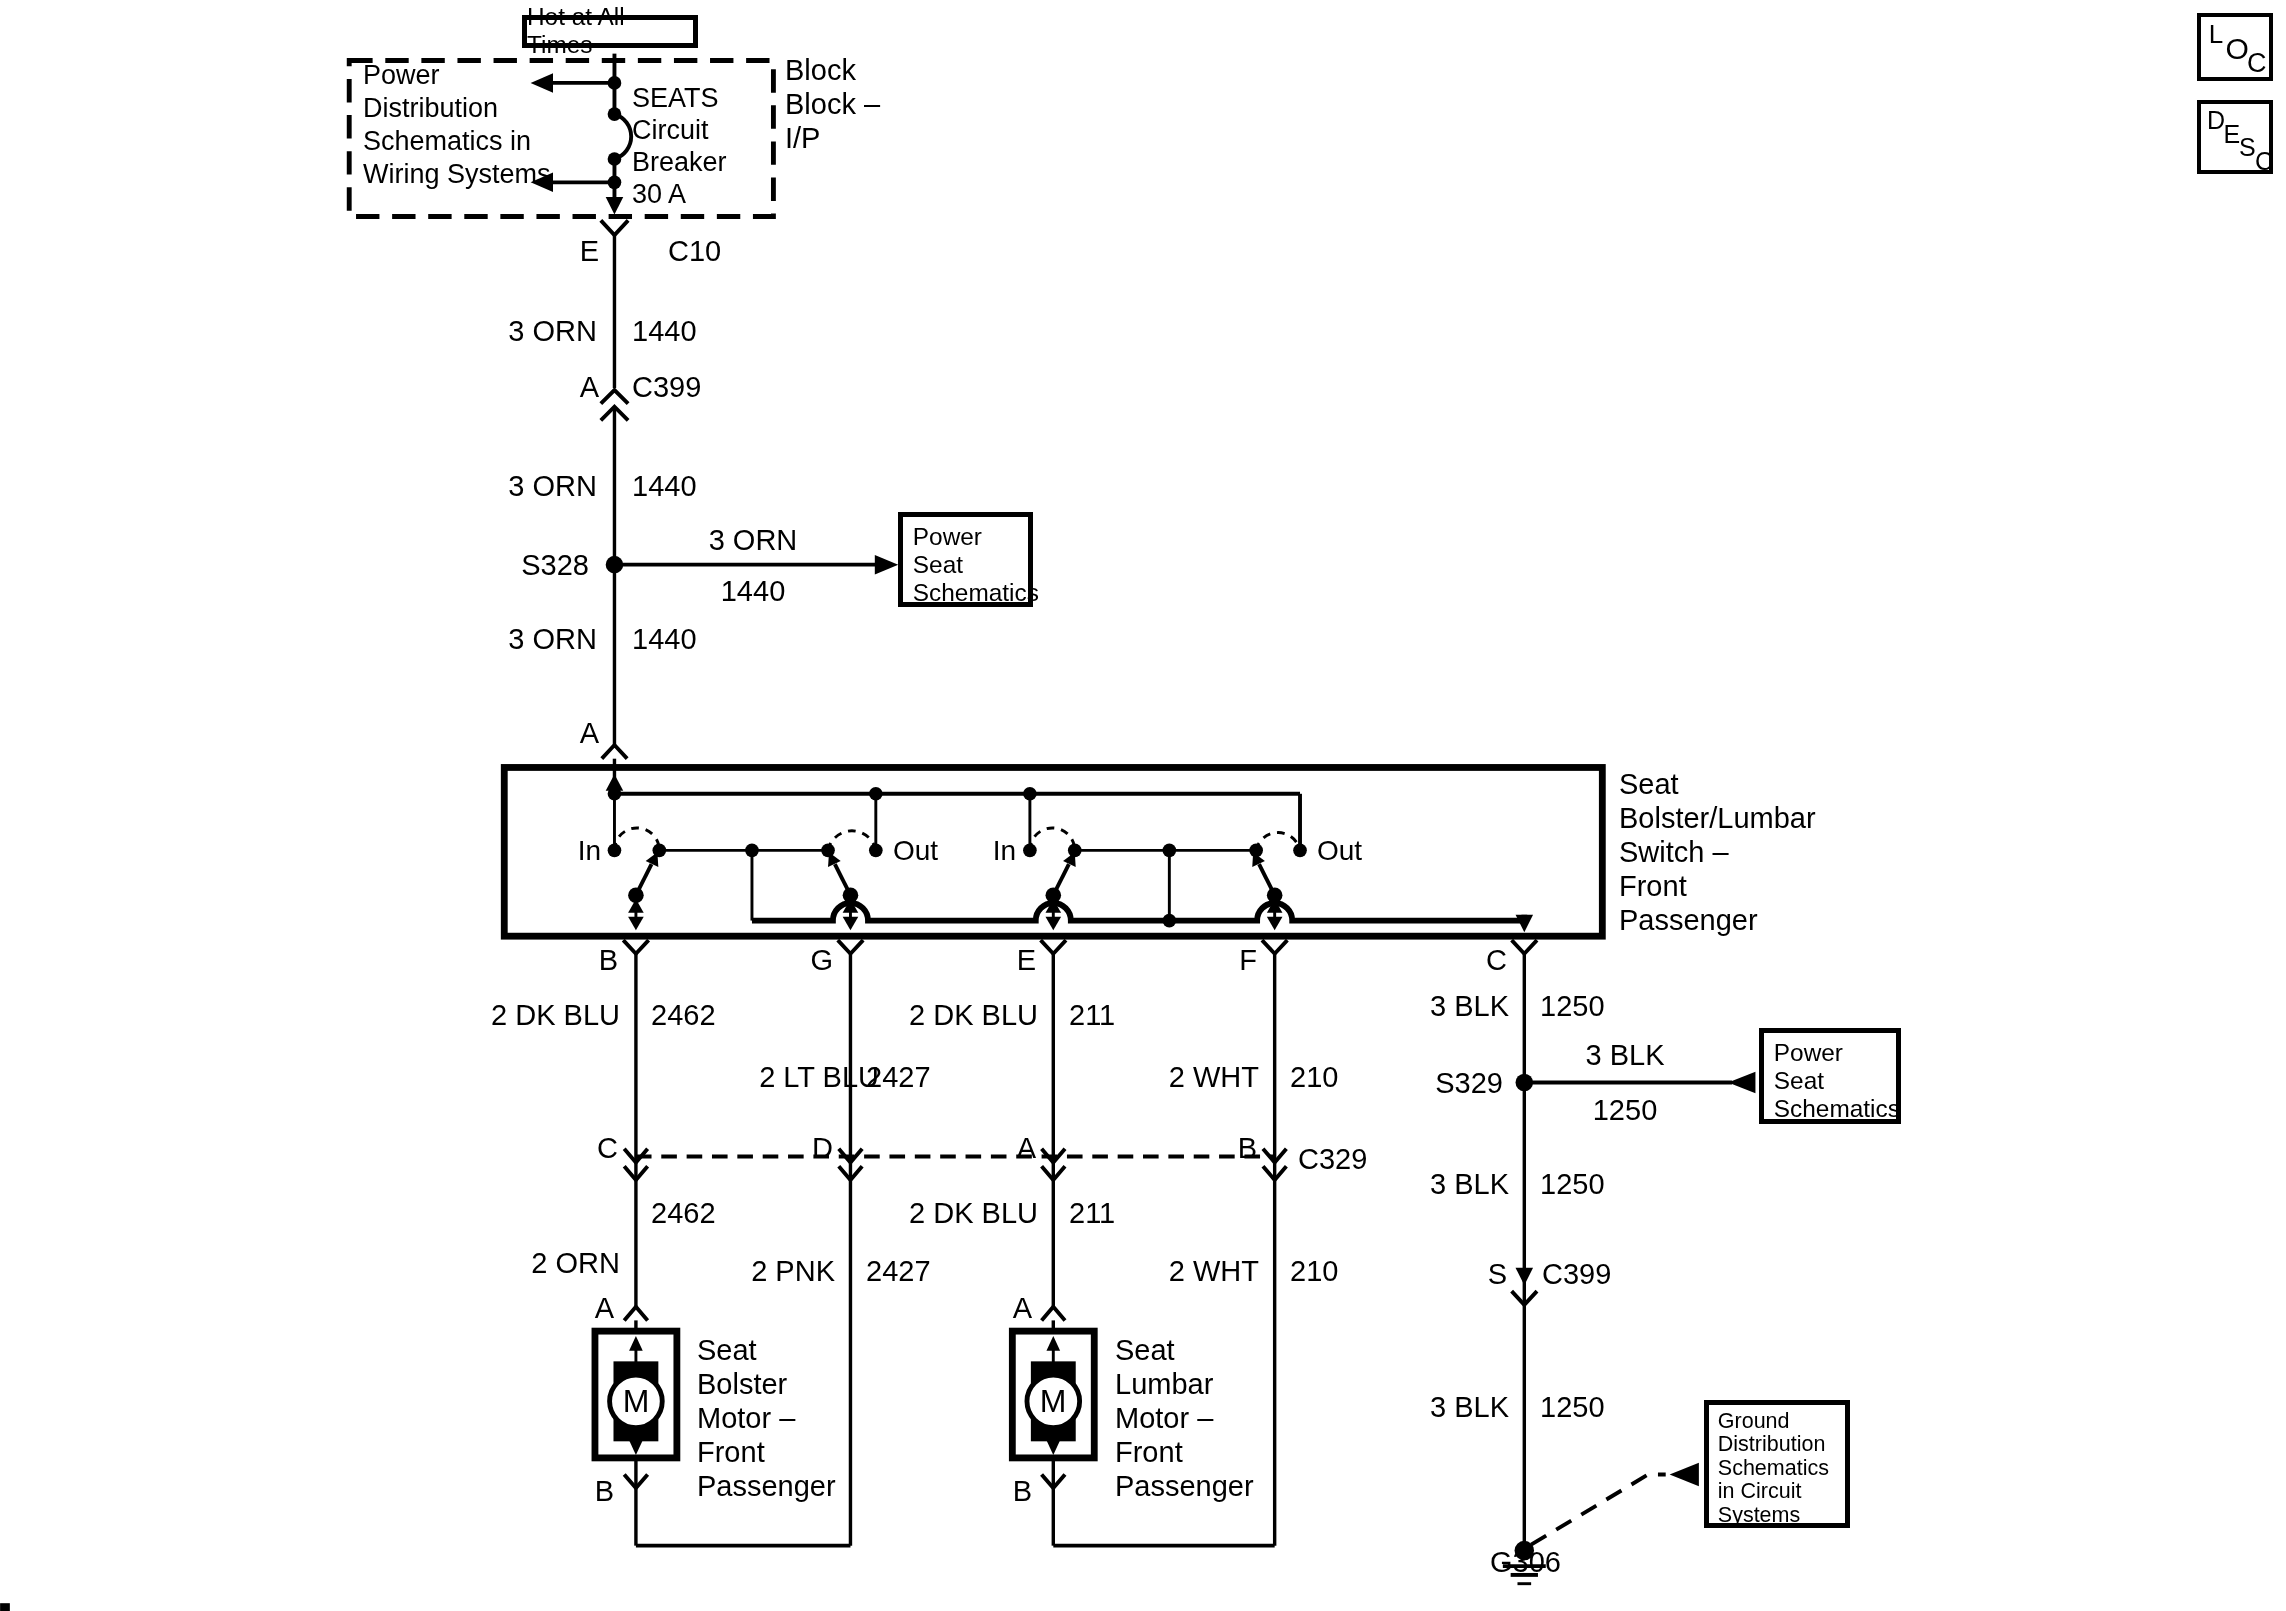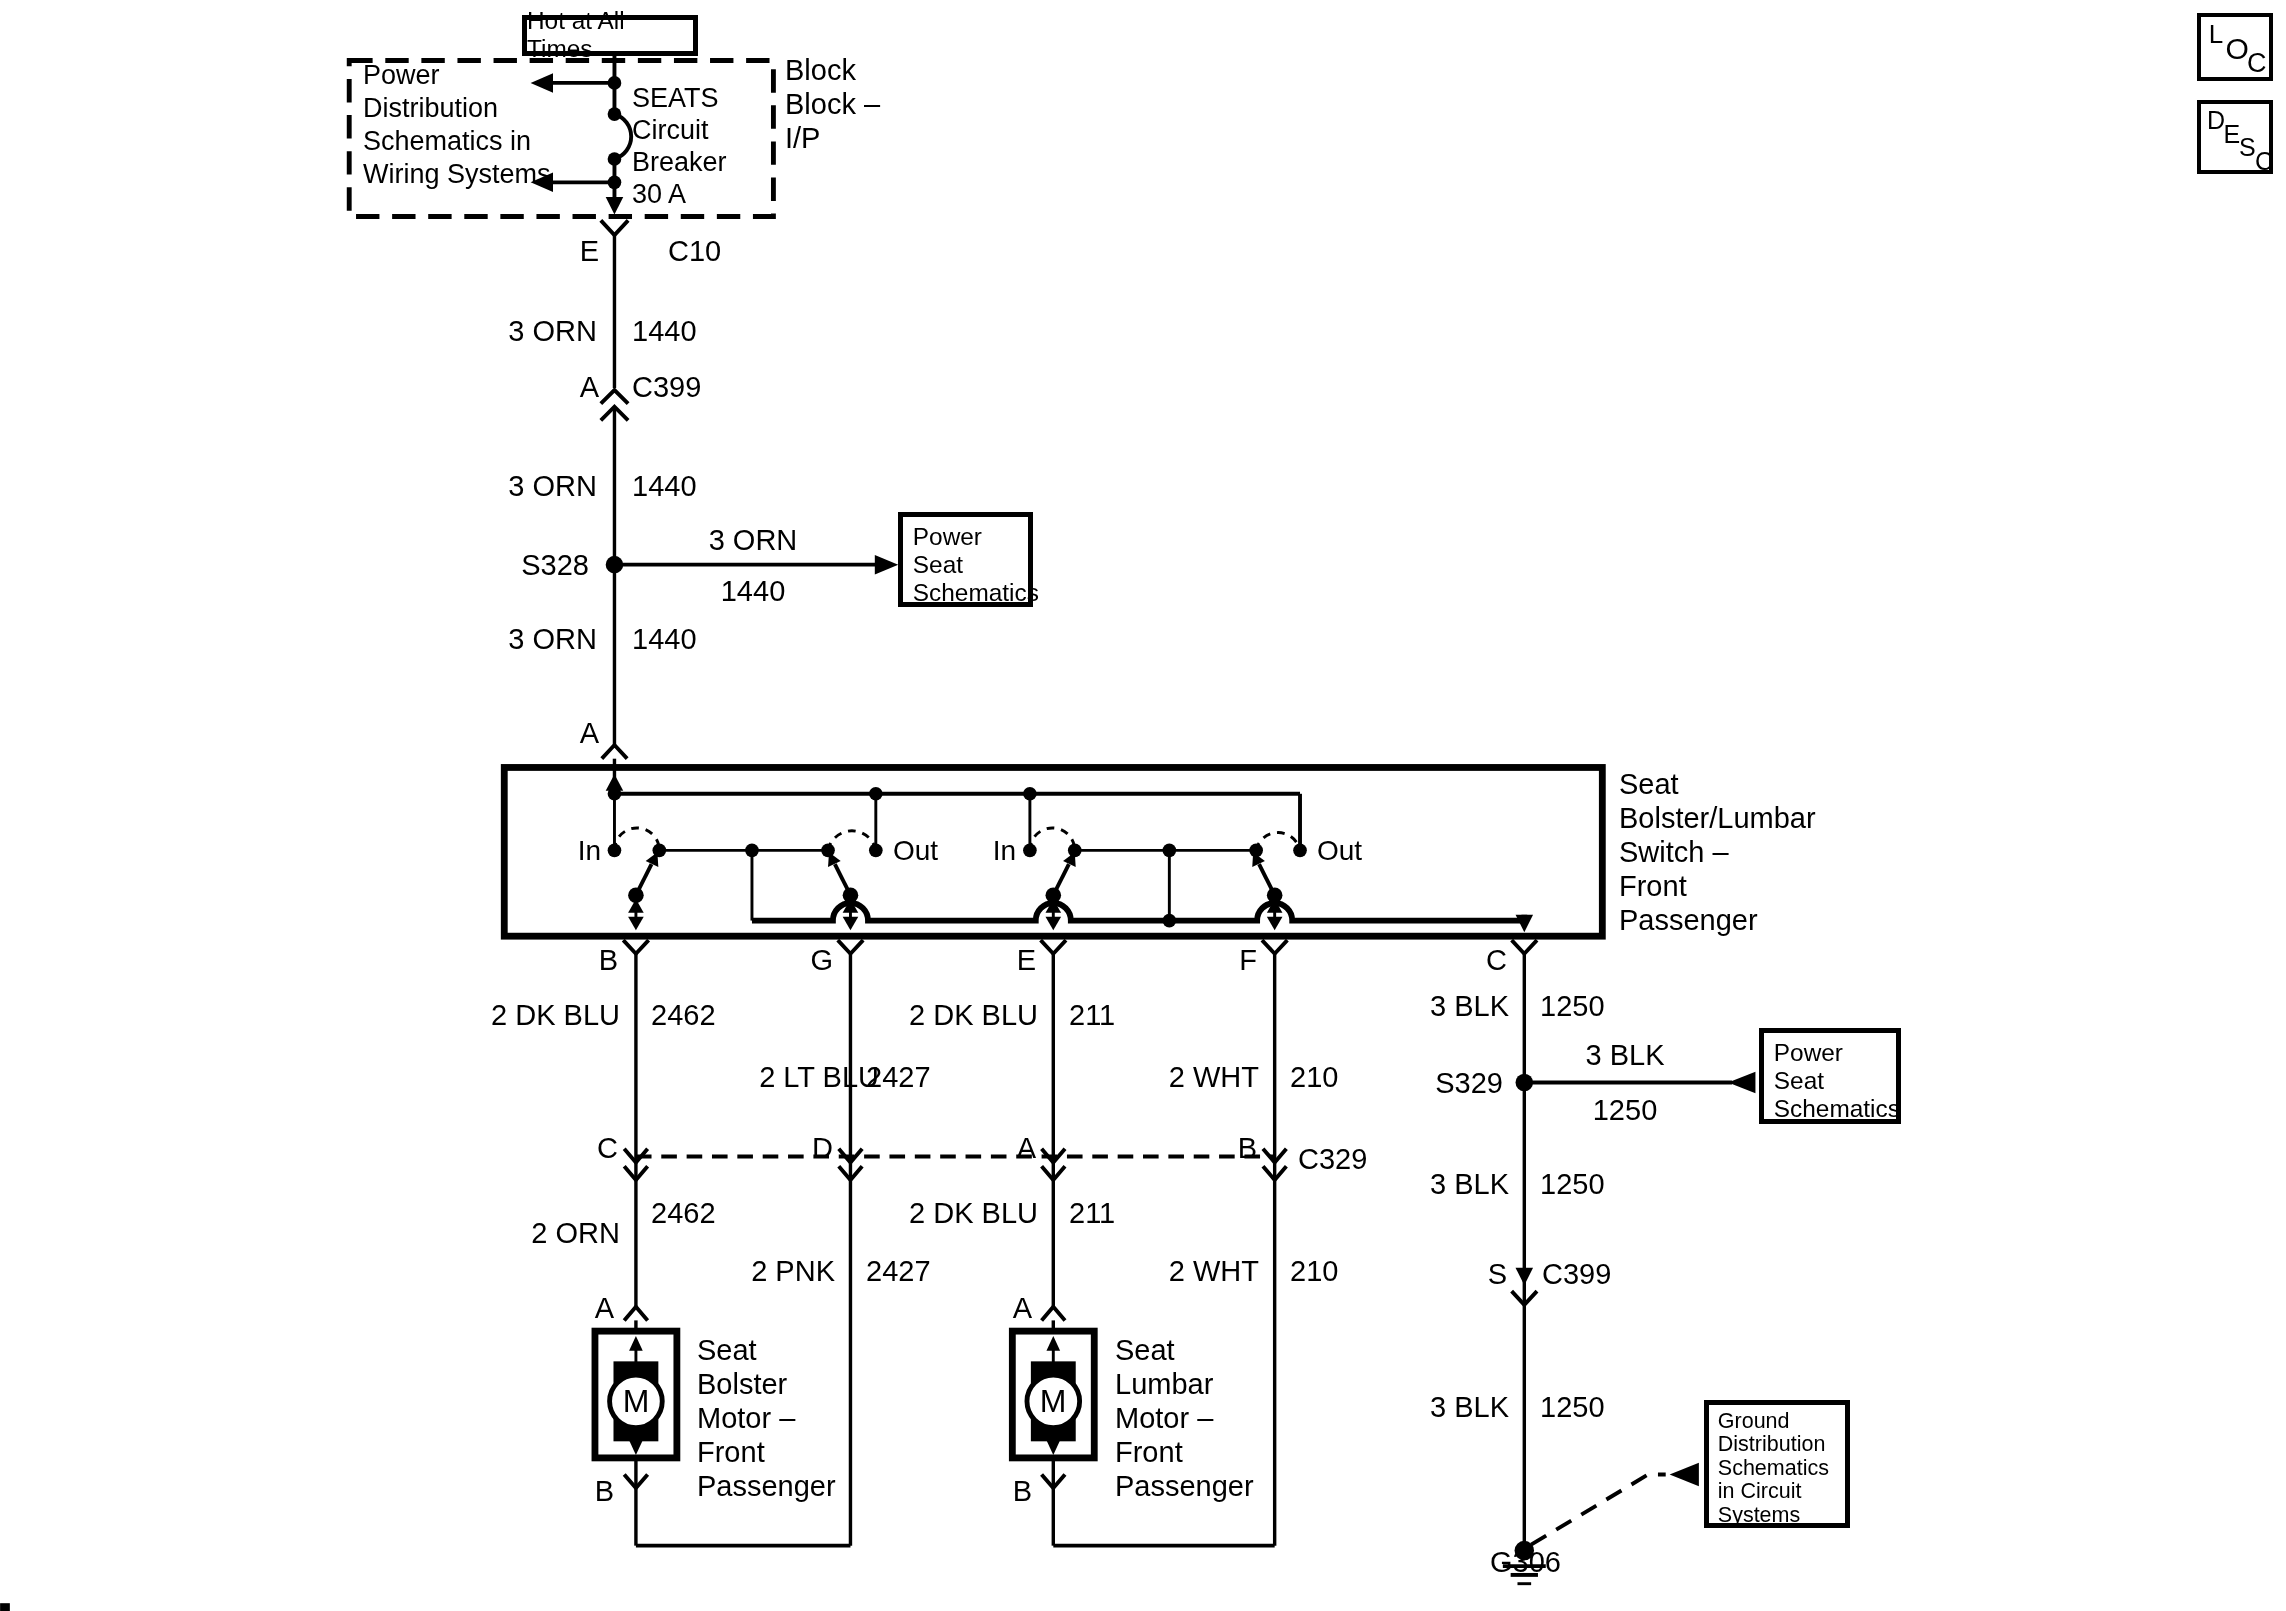--- a/index.html
+++ b/index.html
@@ -203,21 +203,21 @@
       </g>
       <g>
         <path d="M1570,1584 L1690,1512 L1708,1512" stroke-width="4" stroke-dasharray="18 12"></path>
         <polygon points="1712,1512 1742,1500 1742,1524" fill="#000" stroke="none"></polygon>
       </g>
 
       <rect x="0" y="1644" width="10" height="8" fill="#000" stroke="none"></rect>
     </g>
   </svg>
 
-  <div class="hotbox" style="left:522px;top:14.6px;width:176px;height:41px;">
+  <div class="hotbox" style="left:522px;top:14.6px;width:176px;height:33px;">
     <span>Hot at All Times</span>
   </div>
 
   <div class="refbox" style="left:898px;top:512px;width:135px;height:95px;">
     <div class="blk">
       <span>Power</span>
       <span>Seat</span>
       <span>Schematics</span>
     </div>
   </div>
@@ -319,21 +319,21 @@
 
   <div class="lbl lbl-r" style="right:1669px;top:1148px;">C</div>
   <div class="lbl lbl-r" style="right:1454px;top:1148px;">D</div>
   <div class="lbl lbl-r" style="right:1251px;top:1148px;">A</div>
   <div class="lbl lbl-r" style="right:1030px;top:1148px;">B</div>
   <div class="lbl" style="left:1298px;top:1159px;">C329</div>
 
   <div class="lbl lbl-r" style="right:778px;top:1184px;">3 BLK</div>
   <div class="lbl" style="left:1540px;top:1184px;">1250</div>
 
-  <div class="lbl lbl-r" style="right:1667px;top:1233px;">2 ORN</div>
+  <div class="lbl lbl-r" style="right:1667px;top:1263px;">2 ORN</div>
   <div class="lbl" style="left:651px;top:1213px;">2462</div>
 
   <div class="lbl lbl-r" style="right:1249px;top:1213px;">2 DK BLU</div>
   <div class="lbl" style="left:1069px;top:1213px;">211</div>
 
   <div class="lbl lbl-r" style="right:1452px;top:1271px;">2 PNK</div>
   <div class="lbl" style="left:866px;top:1271px;">2427</div>
 
   <div class="lbl lbl-r" style="right:1028px;top:1271px;">2 WHT</div>
   <div class="lbl" style="left:1290px;top:1271px;">210</div>

